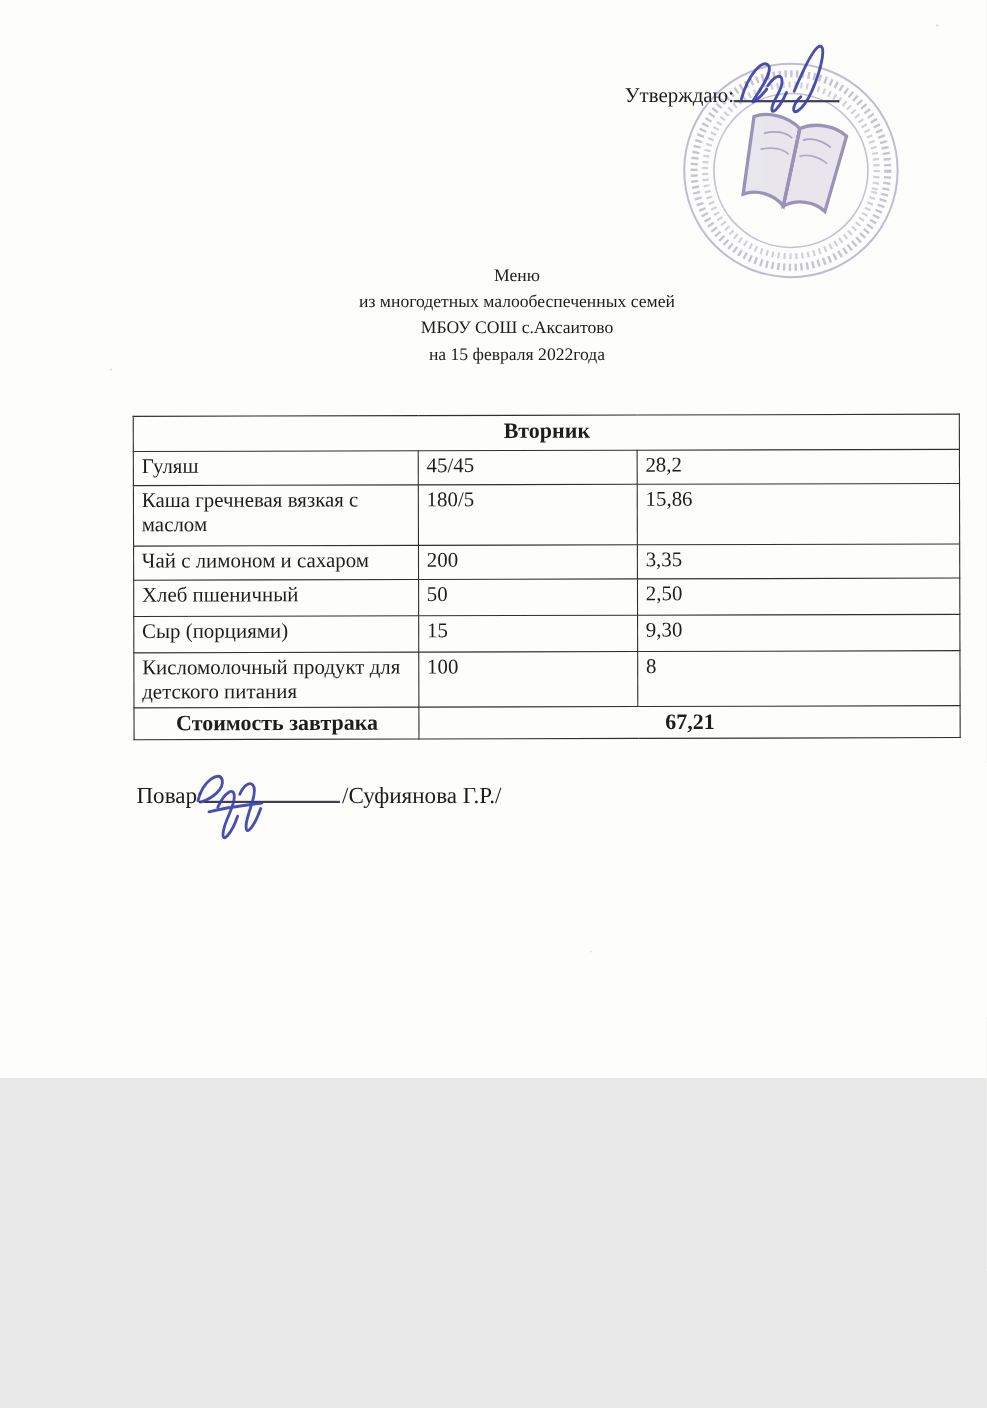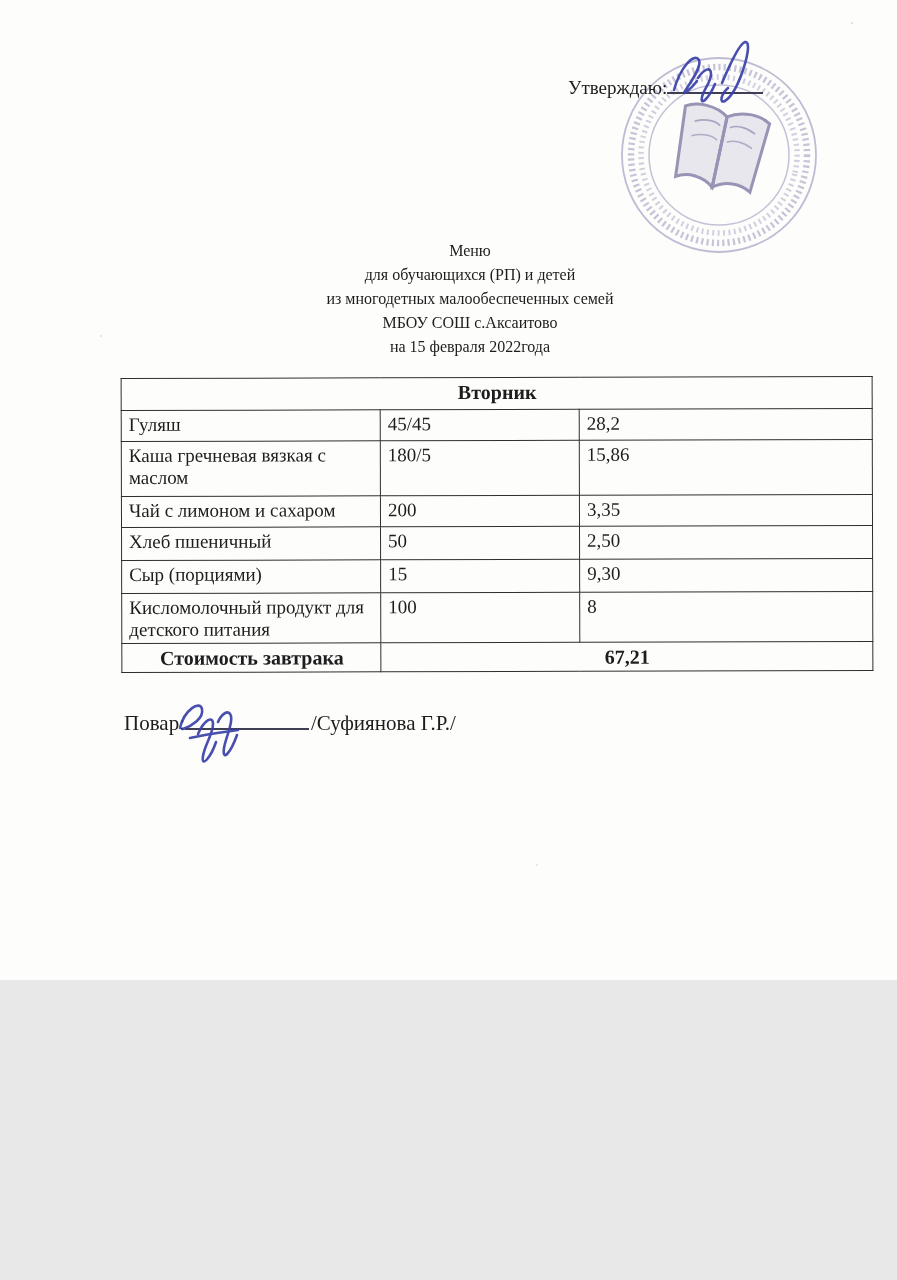--- a/index.html
+++ b/index.html
@@ -115,21 +115,20 @@
   <svg class="sig sig-director" viewBox="0 0 118 72">
     <g fill="none" stroke="#3a41a8" stroke-width="2.6" stroke-linecap="round" opacity="0.92">
       <path d="M10 54 C 16 32, 30 16, 35 24 C 38 31, 26 47, 21 55 C 18 60, 27 53, 33 45"></path>
       <path d="M34 42 C 40 33, 47 30, 47 38 C 47 46, 40 53, 38 61 C 36 71, 45 62, 51 48"></path>
       <path d="M58 47 C 66 28, 75 8, 81 6 C 87 5, 83 23, 78 37 C 73 51, 67 61, 61 65 C 55 68, 57 58, 64 52"></path>
     </g>
   </svg>
 
   <div class="title-block">
     <div>Меню</div>
-    <div>для обучающихся (РП) и детей</div>
     <div>из многодетных малообеспеченных семей</div>
     <div>МБОУ СОШ с.Аксаитово</div>
     <div>на 15 февраля  2022года</div>
   </div>
 
   <table class="menu">
     <colgroup>
       <col style="width:259px">
         <col style="width:199px">
         <col style="width:293px">

